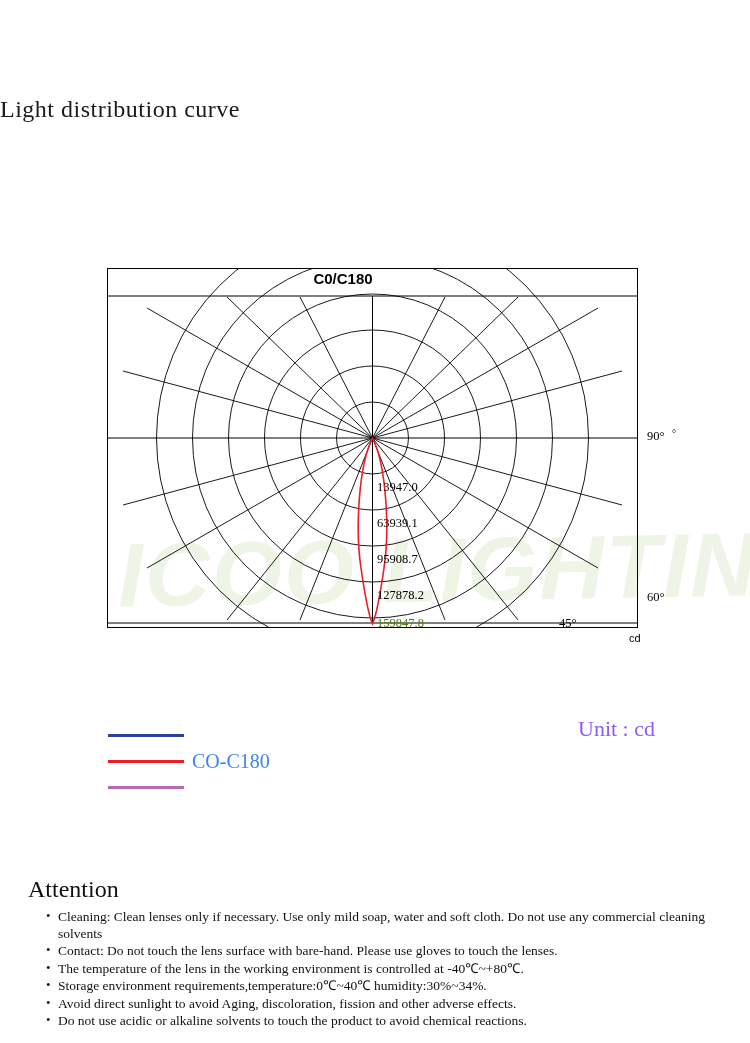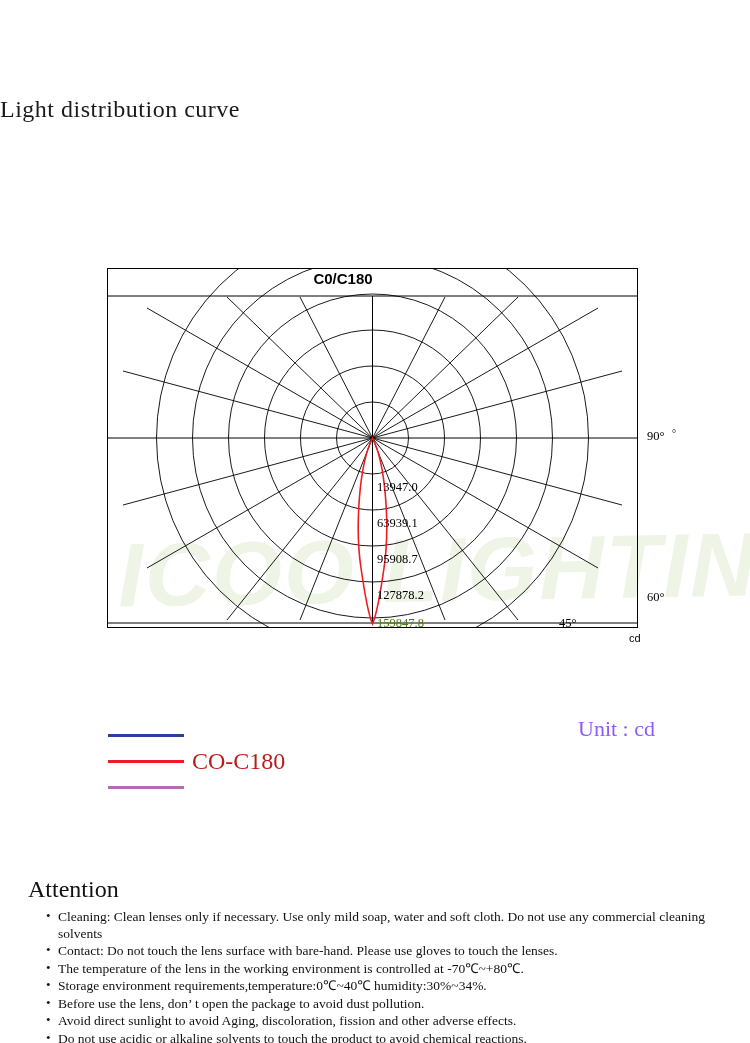--- a/index.html
+++ b/index.html
@@ -92,22 +92,22 @@
     width: 76px;
     height: 0;
     border-top-width: 3px;
     border-top-style: solid;
     margin-right: 8px;
   }
   .sw-blue  { border-top-color: #2b3f9c; }
   .sw-red   { border-top-color: #ee1c24; }
   .sw-pink  { border-top-color: #b46bb0; }
   .legend-text {
-    font-size: 24px;
-    color: #b91c1c;
+    font-size: 20px;
+    color: #3b82f6;
     line-height: 1;
   }
 
   .unit-label {
     position: absolute;
     right: 95px;
     top: 716px;
     font-size: 22px;
     color: #8b5cf6;
   }
@@ -234,19 +234,18 @@
   </div>
 </div>
 
 <div class="unit-label">Unit : cd</div>
 
 <div class="attention">
   <div class="attention-title">Attention</div>
   <ul>
     <li>Cleaning: Clean lenses only if necessary. Use only mild soap, water and soft cloth. Do not use any commercial cleaning solvents</li>
     <li>Contact: Do not touch the lens surface with bare-hand. Please use gloves to touch the lenses.</li>
-    <li>The temperature of the lens in the working environment is controlled at -70℃~+80℃.</li>
+    <li>The temperature of the lens in the working environment is controlled at -40℃~+80℃.</li>
     <li>Storage environment requirements,temperature:0℃~40℃ humidity:30%~34%.</li>
-    <li>Before use the lens, don’ t open the package to avoid dust pollution.</li>
     <li>Avoid direct sunlight to avoid Aging, discoloration, fission and other adverse effects.</li>
     <li>Do not use acidic or alkaline solvents to touch the product to avoid  chemical reactions.</li>
   </ul>
 </div>
 
 </body></html>

